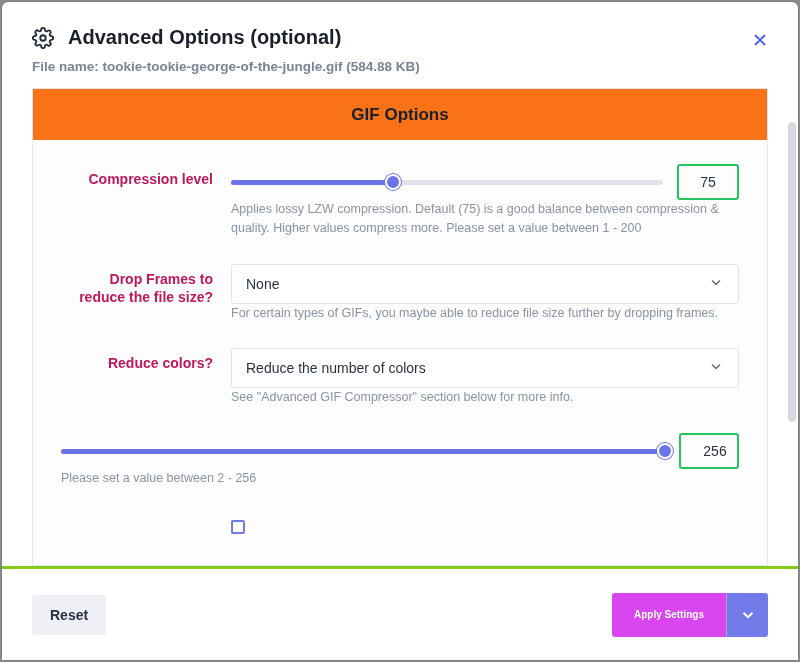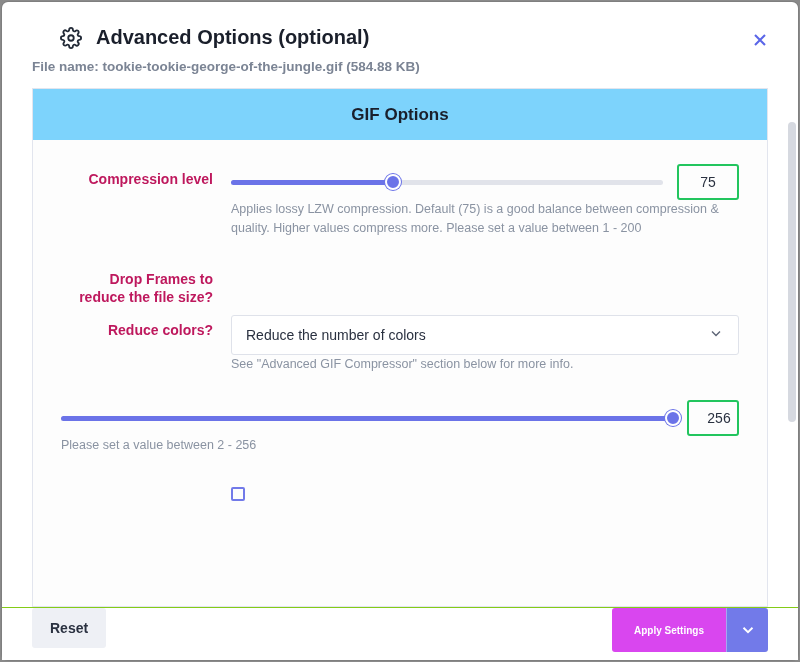--- a/index.html
+++ b/index.html
@@ -4,48 +4,48 @@
 <style>
   * { box-sizing: border-box; margin: 0; padding: 0; }
   html, body { width: 800px; height: 662px; font-family: -apple-system, BlinkMacSystemFont, "Segoe UI", Arial, sans-serif; }
   body { background: #8a8a8a; display: flex; align-items: center; justify-content: center; }
   .modal {
     width: 796px; height: 658px; background: #fff; border-radius: 6px;
     position: relative; display: flex; flex-direction: column;
     box-shadow: 0 0 0 1px rgba(0,0,0,0.08);
   }
   .modal-header {
-    padding: 24px 30px 10px 30px; display:flex; align-items:center;margin-left:28px;
+    padding: 24px 30px 10px 30px; display:flex; align-items:center;
   }
   .gear { width:22px; height:22px; margin-right:14px; color:#212936;}
   .title { font-size: 20px; font-weight:700; color:#1a1f2b; }
   .close { position:absolute; top:28px; right:28px; width:20px; height:20px; color:#5a66e8; cursor:pointer;}
   .filename { padding: 0 30px 14px; font-size: 13.5px; color:#7b8494;font-weight:bold;}
   .filename .label { color:#7b8494;}
-  .section-bar { margin: 0 30px; height:52px; background:#7dd3fc; border:1px solid #e2e5ee; border-bottom:none; display:flex; align-items:center; justify-content:center; font-size:17px; font-weight:700; color:#1a1f2b;}
+  .section-bar { margin: 0 30px; height:52px; background:#f97316; border:1px solid #e2e5ee; border-bottom:none; display:flex; align-items:center; justify-content:center; font-size:17px; font-weight:700; color:#1a1f2b;}
   .section-body { margin:0 30px; border:1px solid #e2e5ee; border-top:none; flex:1; overflow:hidden; padding: 24px 28px 0; background:#fdfdfd;}
   .row { display:flex; margin-bottom:8px;}
   .row-label { width:170px; text-align:right; padding-right:18px; padding-top:6px; font-size:14px; font-weight:600; color:#be185d; line-height:1.35;}
   .row-ctrl { flex:1;}
   .help { font-size:12.5px; color:#8a93a2; line-height:1.5; margin-bottom:18px;}
 
   
   .slider-wrap { display:flex; align-items:center; gap:14px; }
   .track { position:relative; height:14px; flex:1; display:flex; align-items:center;}
   .rail { position:absolute; height:5px; width:100%; background:#e1e3ea; border-radius:3px;}
   .fill { position:absolute; height:5px; background:#6b73e8; border-radius:3px; left:0;}
   .thumb { position:absolute; width:16px; height:16px; background:#6b73e8; border-radius:50%; border:2px solid #fff; box-shadow:0 0 0 1px #6b73e8; transform:translateX(-50%);}
   .numbox { width:62px; height:36px; border:2px solid #22c55e; border-radius:3px; display:flex; align-items:center; justify-content:center; font-size:14px; color:#2a3140;}
-  .numbox-wide { width:52px;padding-left:12px; }
+  .numbox-wide { width:60px;padding-left:12px; }
 
   
   .select { position:relative; width:100%; height:40px; border:1px solid #dfe2ea; border-radius:3px; background:#fff; display:flex; align-items:center; padding:0 14px; font-size:14px; color:#2a3140; cursor:pointer;}
   .select .chev { position:absolute; right:14px; top:50%; transform:translateY(-50%); color:#5b6374;}
 
-  .footer { height:53px; border-top:1px solid #84cc16; padding:0 30px; display:flex; align-items:flex-start; justify-content:space-between; background:#fff;}
+  .footer { height:94px; border-top:3px solid #84cc16; padding:0 30px; display:flex; align-items:center; justify-content:space-between; background:#fff;}
   .btn-reset { height:40px; padding:0 18px; background:#eef0f5; border:none; border-radius:3px; font-size:14px; font-weight:600; color:#2a3140; cursor:pointer;}
   .btn-apply-group { display:flex;}
   .btn-apply { height:44px; padding:0 22px; background:#d946ef; border:none; border-radius:3px 0 0 3px; color:#fff; font-size:10px; font-weight:700; cursor:pointer;}
   .btn-apply-drop { height:44px; width:42px; background:#727ae9; border:none; border-left:1px solid rgba(255,255,255,0.35); border-radius:0 3px 3px 0; color:#fff; cursor:pointer; display:flex; align-items:center; justify-content:center;}
 
   
   .scrollbar { position:absolute; right:2px; top:120px; width:8px; height:300px; background:#d6d9e0; border-radius:4px;}
 
   
   .cutoff-check { width:14px; height:14px; border:2px solid #727ae9; border-radius:2px; display:inline-block; margin-top:6px;}
@@ -89,20 +89,31 @@
             <div class="thumb" style="left:37.5%"></div>
           </div>
           <div class="numbox">75</div>
         </div>
         <div class="help">Applies lossy LZW compression. Default (75) is a good balance between compression &amp; quality. Higher values compress more. Please set a value between 1 - 200</div>
       </div>
     </div>
 
     <div class="row">
       <div class="row-label">Drop Frames to reduce the file size?</div>
+      <div class="row-ctrl">
+        <div class="select">
+          <span>None</span>
+          <span class="chev">
+            <svg viewBox="0 0 24 24" width="16" height="16" stroke="currentColor" stroke-width="2" fill="none">
+                <path d="m6 9 6 6 6-6"></path>
+              </svg>
+          </span>
+        </div>
+        <div class="help">For certain types of GIFs, you maybe able to reduce file size further by dropping frames.</div>
+      </div>
     </div>
 
     <div class="row">
       <div class="row-label">Reduce colors?</div>
       <div class="row-ctrl">
         <div class="select">
           <span>Reduce the number of colors</span>
           <span class="chev">
             <svg viewBox="0 0 24 24" width="16" height="16" stroke="currentColor" stroke-width="2" fill="none">
                 <path d="m6 9 6 6 6-6"></path>

